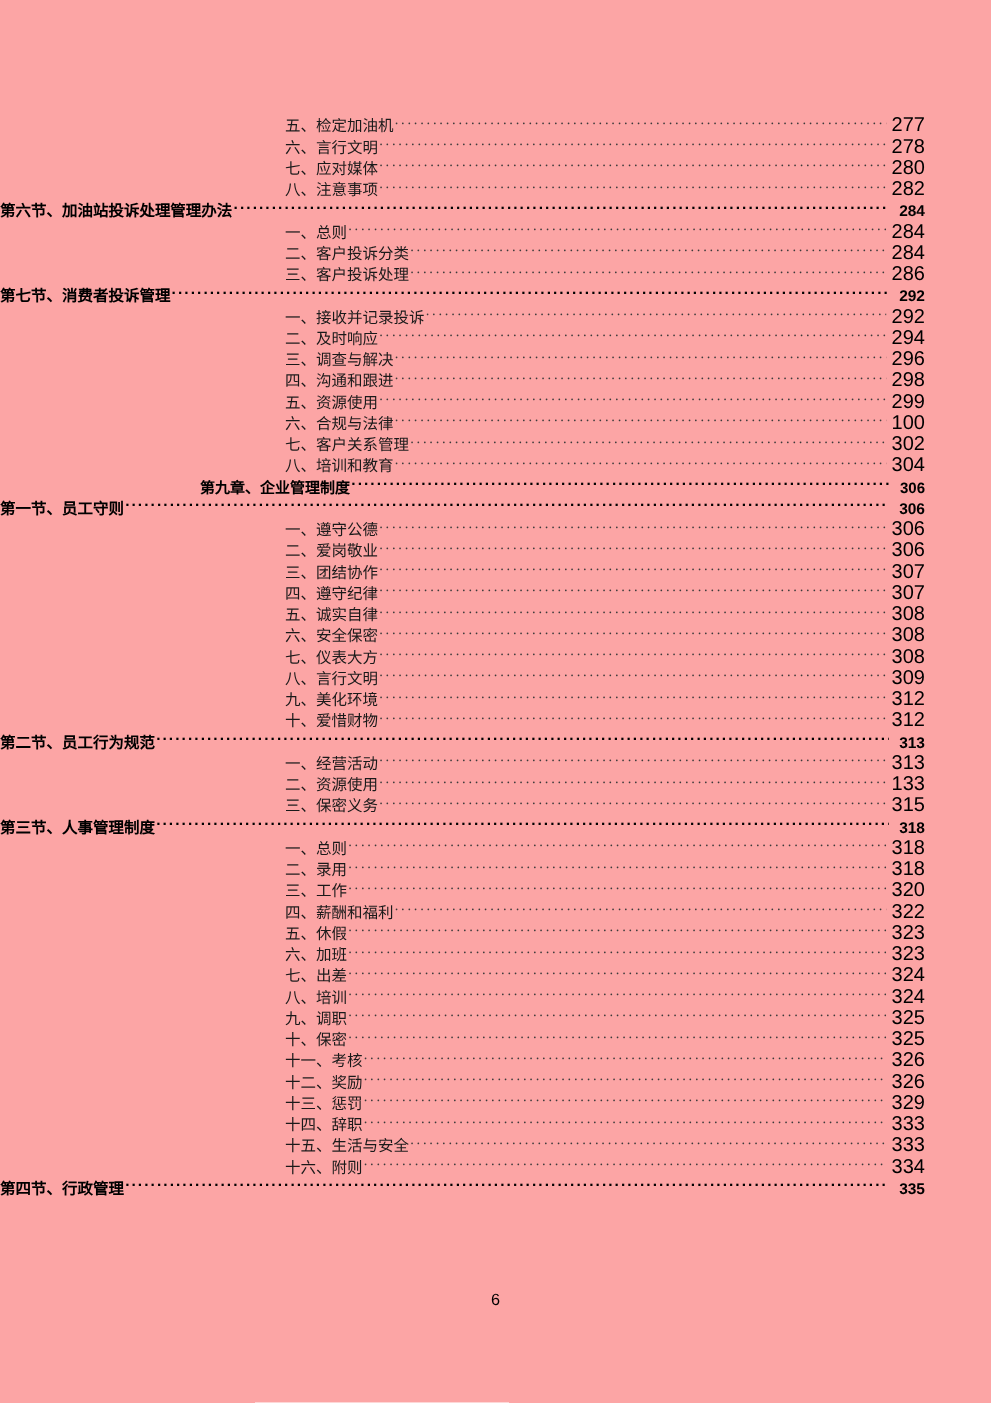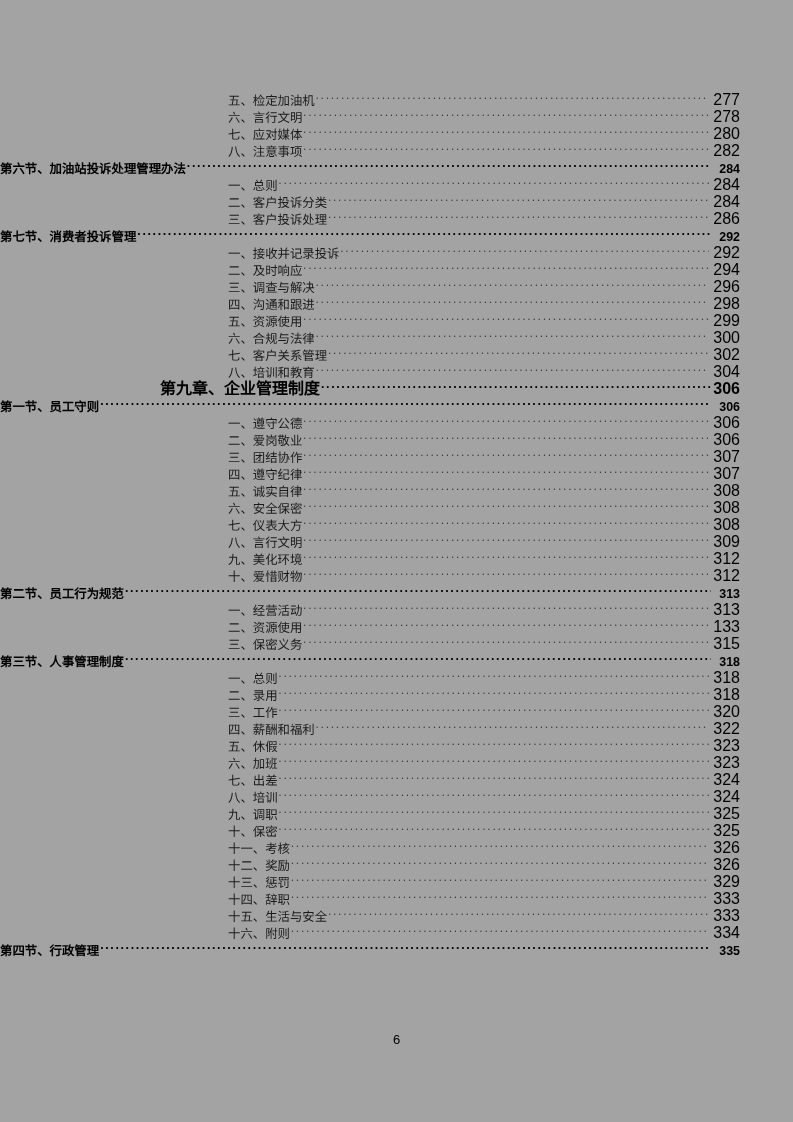--- a/index.html
+++ b/index.html
@@ -5,21 +5,21 @@
 <style>
   html, body {
     margin: 0;
     padding: 0;
     background: #ffffff;
   }
   .page {
     position: relative;
     width: 793px;
     height: 1122px;
-    background: #a3a3a3;
+    background: #fca5a5;
     margin: 0 auto;
     overflow: hidden;
     box-sizing: border-box;
   }
   .toc {
     position: absolute;
     left: 0;
     top: 88px;
     width: 793px;
   }
@@ -56,21 +56,21 @@
     text-align: right;
     min-width: 26px;
   }
 
   
   .lvl-chapter {
     padding-left: 160px;
     padding-right: 53px;
     font-family: "Liberation Sans", "DejaVu Sans", sans-serif;
     font-weight: bold;
-    font-size: 16px;
+    font-size: 12px;
   }
   .lvl-chapter .leader::after {
     font-family: "Liberation Sans", "DejaVu Sans", sans-serif;
     font-weight: bold;
     font-size: 12.4px;
     letter-spacing: -0.9px;
   }
   .lvl-chapter .pageno { padding-left: 1px; }
 
   
@@ -193,21 +193,21 @@
         <span class="pageno">298</span>
       </div>
       <div class="toc-entry lvl-item">
         <span class="label">五、资源使用</span>
         <span class="leader"></span>
         <span class="pageno">299</span>
       </div>
       <div class="toc-entry lvl-item">
         <span class="label">六、合规与法律</span>
         <span class="leader"></span>
-        <span class="pageno">300</span>
+        <span class="pageno">100</span>
       </div>
       <div class="toc-entry lvl-item">
         <span class="label">七、客户关系管理</span>
         <span class="leader"></span>
         <span class="pageno">302</span>
       </div>
       <div class="toc-entry lvl-item">
         <span class="label">八、培训和教育</span>
         <span class="leader"></span>
         <span class="pageno">304</span>

